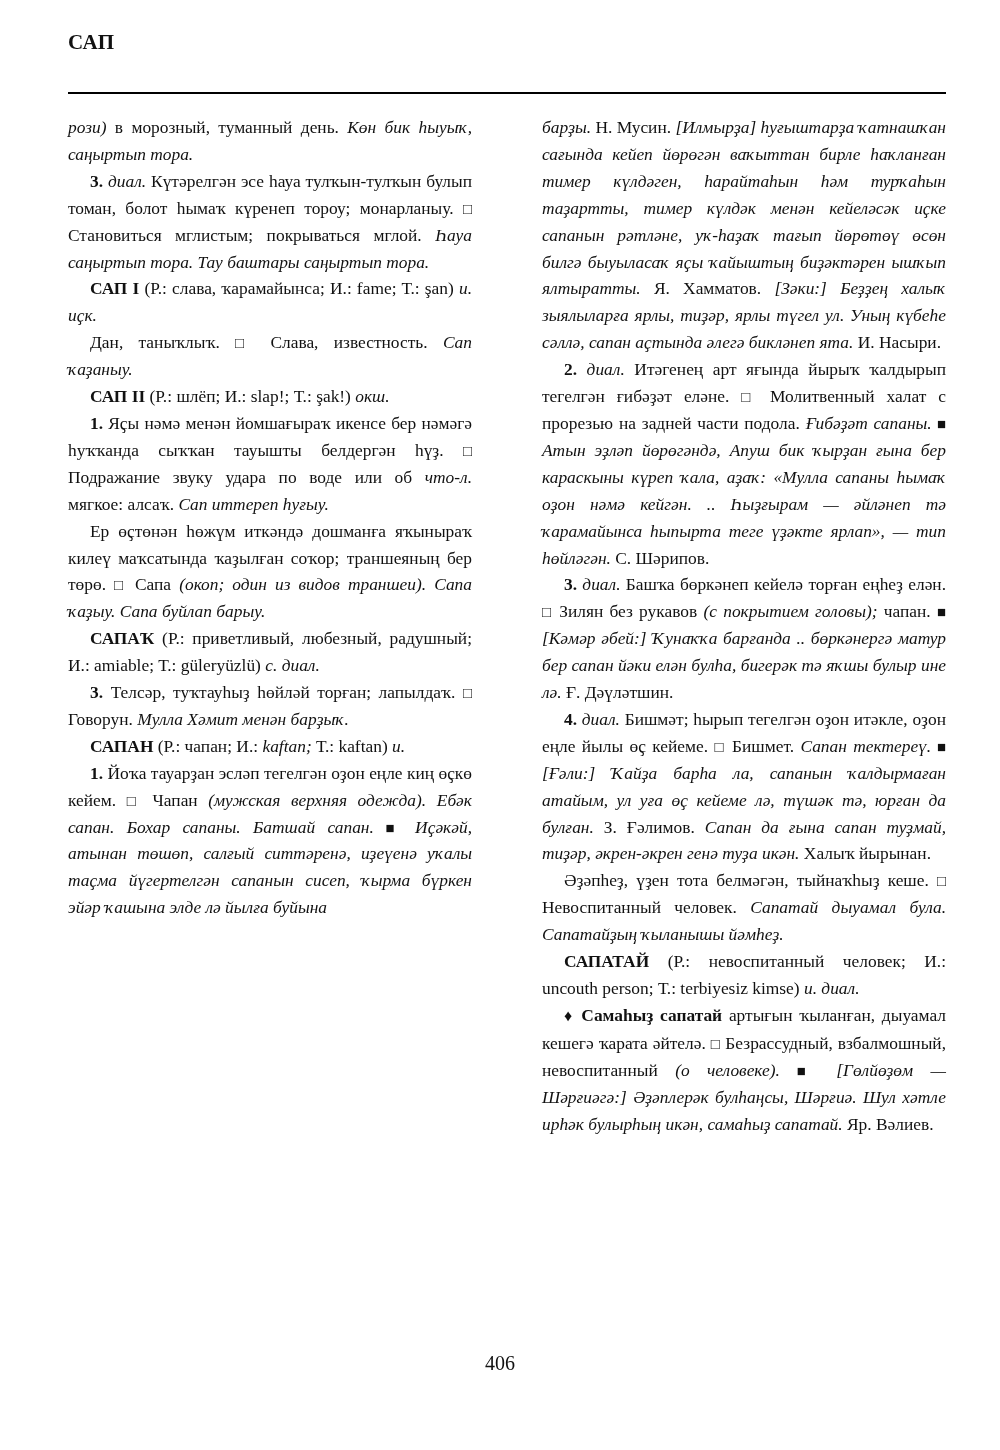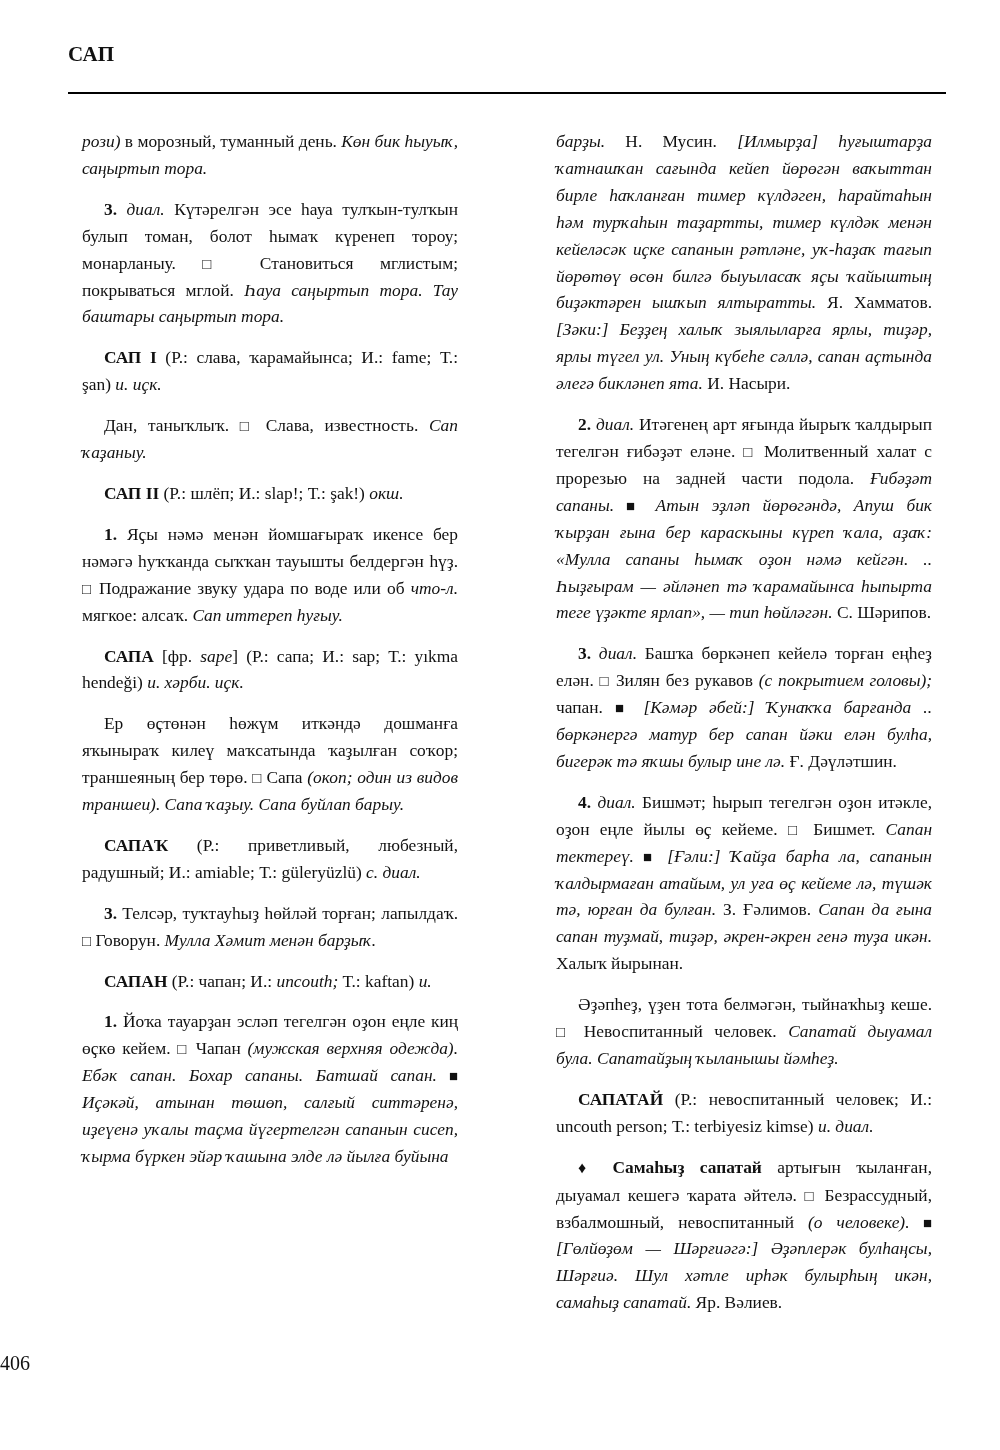--- a/index.html
+++ b/index.html
@@ -18,21 +18,21 @@
   .page {
     position: absolute;
     left: 0; top: 0;
     width: 1000px;
     height: 1450px;
     box-sizing: border-box;
   }
   .running-head {
     position: absolute;
     left: 68px;
-    top: 44px;
+    top: 32px;
     font-size: 21px;
     font-weight: bold;
     letter-spacing: 0.5px;
     line-height: 1;
   }
   .head-rule {
     position: absolute;
     left: 68px;
     top: 92px;
     width: 878px;
@@ -50,21 +50,21 @@
   }
   .col {
     width: 404px;
     font-size: 17.4px;
     line-height: 26.9px;
     text-align: justify;
     text-justify: inter-word;
     hyphens: manual;
   }
   .col p {
-    margin: 14px;
+    margin: 0;
     text-indent: 22px;
   }
   .col p.noindent {
     text-indent: 0;
   }
   .hw {
     font-weight: bold;
   }
   .it {
     font-style: italic;
@@ -81,46 +81,45 @@
   }
   .diamond {
     font-style: normal;
     font-size: 16px;
   }
   .folio {
     position: absolute;
     left: 0;
     top: 1352px;
     width: 1000px;
-    text-align: left;
+    text-align: center;
     font-size: 20px;
   }
 </style>
 </head>
 <body>
 
 <div class="page">
 
   <div class="running-head">САП</div>
 
   <div class="head-rule"></div>
 
   <div class="columns">
     <div class="col" id="col-left">
         <p class="noindent"><span class="it">рози)</span><span> в морозный, туманный день. </span><span class="it">Көн бик һыуыҡ, саңыртып тора.</span></p>
         <p><span class="hw">3.</span><span class="it"> диал.</span><span> Күтәрелгән эсе һауа тулҡын-тулҡын булып томан, болот һымаҡ күренеп тороу; монарланыу. </span><span class="sq-open">□</span><span> Становиться мглистым; покрываться мглой. </span><span class="it">Һауа саңыртып тора. Тау баштары саңыртып тора.</span></p>
         <p><span class="hw">САП I</span><span> (Р.: слава, ҡарамайынса; И.: fame; Т.: şan) </span><span class="it">и. иҫк.</span></p>
         <p><span>Дан, таныҡлыҡ. </span><span class="sq-open">□</span><span> Слава, известность. </span><span class="it">Сап ҡаҙаныу.</span></p>
         <p><span class="hw">САП II</span><span> (Р.: шлёп; И.: slap!; Т.: şak!) </span><span class="it">окш.</span></p>
         <p><span class="hw">1.</span><span> Яҫы нәмә менән йомшағыраҡ икенсе бер нәмәгә һуҡҡанда сыҡҡан тауышты белдергән һүҙ. </span><span class="sq-open">□</span><span> Подражание звуку удара по воде или об </span><span class="it">что-л.</span><span> мягкое: алсаҡ. </span><span class="it">Сап иттереп һуғыу.</span></p>
-        <p><span class="hw">САПА</span><span> [фр. </span><span class="it">sape</span><span>] (Р.: сапа; И.: sap; Т.: yıkma hendeği) </span><span class="it">и. хәрби. иҫк.</span></p>
         <p><span>Ер өҫтөнән һөжүм иткәндә дошманға яҡыныраҡ килеү маҡсатында ҡаҙылған соҡор; траншеяның бер төрө. </span><span class="sq-open">□</span><span> Сапа </span><span class="it">(окоп; один из видов траншеи). Сапа ҡаҙыу. Сапа буйлап барыу.</span></p>
         <p><span class="hw">САПАҠ</span><span> (Р.: приветливый, любезный, радушный; И.: amiable; Т.: güleryüzlü) </span><span class="it">с. диал.</span></p>
         <p><span class="hw">3.</span><span> Телсәр, туҡтауһыҙ һөйләй торған; лапылдаҡ. </span><span class="sq-open">□</span><span> Говорун. </span><span class="it">Мулла Хәмит менән барҙыҡ.</span></p>
-        <p><span class="hw">САПАН</span><span> (Р.: чапан; И.: </span><span class="it">uncouth;</span><span> Т.: kaftan) </span><span class="it">и.</span></p>
+        <p><span class="hw">САПАН</span><span> (Р.: чапан; И.: </span><span class="it">kaftan;</span><span> Т.: kaftan) </span><span class="it">и.</span></p>
         <p><span class="hw">1.</span><span> Йоҡа тауарҙан эсләп тегелгән оҙон еңле киң өҫкө кейем. </span><span class="sq-open">□</span><span> Чапан </span><span class="it">(мужская верхняя одежда). Ебәк сапан. Бохар сапаны. Батшай сапан.</span><span class="sq-filled"> ■</span><span class="it"> Иҫәкәй, атынан төшөп, салғый ситтәренә, иҙеүенә уҡалы таҫма йүгертелгән сапанын сисеп, ҡырма бүркен эйәр ҡашына элде лә йылға буйына</span></p>
       </div>
     <div class="col" id="col-right">
         <p class="noindent"><span class="it">барҙы.</span><span> Н. Мусин. </span><span class="it">[Илмырҙа] һуғыштарҙа ҡатнашҡан сағында кейеп йөрөгән ваҡыттан бирле һаҡланған тимер күлдәген, һарайтаһын һәм турҡаһын таҙартты, тимер күлдәк менән кейеләсәк иҫке сапанын рәтләне, уҡ-һаҙаҡ тағып йөрөтөү өсөн билгә быуыласаҡ яҫы ҡайыштың биҙәктәрен ышҡып ялтыратты.</span><span> Я. Хамматов. </span><span class="it">[Зәки:] Беҙҙең халыҡ зыялыларға ярлы, тиҙәр, ярлы түгел ул. Уның күбеһе сәллә, сапан аҫтында әлегә бикләнеп ята.</span><span> И. Насыри.</span></p>
         <p><span class="hw">2.</span><span class="it"> диал.</span><span> Итәгенең арт яғында йырыҡ ҡалдырып тегелгән ғибәҙәт еләне. </span><span class="sq-open">□</span><span> Молитвенный халат с прорезью на задней части подола. </span><span class="it">Ғибәҙәт сапаны.</span><span class="sq-filled"> ■</span><span class="it"> Атын эҙләп йөрөгәндә, Апуш бик ҡырҙан ғына бер караскыны күреп ҡала, аҙаҡ: «Мулла сапаны һымаҡ оҙон нәмә кейгән. .. Һыҙғырам — әйләнеп тә ҡарамайынса һыпырта теге үҙәкте ярлап», — тип һөйләгән.</span><span> С. Шәрипов.</span></p>
         <p><span class="hw">3.</span><span class="it"> диал.</span><span> Башҡа бөркәнеп кейелә торған еңһеҙ елән. </span><span class="sq-open">□</span><span> Зилян без рукавов </span><span class="it">(с покрытием головы);</span><span> чапан. </span><span class="sq-filled">■</span><span class="it"> [Кәмәр әбей:] Ҡунаҡҡа барғанда .. бөркәнергә матур бер сапан йәки елән булһа, бигерәк тә яҡшы булыр ине лә.</span><span> Ғ. Дәүләтшин.</span></p>
         <p><span class="hw">4.</span><span class="it"> диал.</span><span> Бишмәт; һырып тегелгән оҙон итәкле, оҙон еңле йылы өҫ кейеме. </span><span class="sq-open">□</span><span> Бишмет. </span><span class="it">Сапан тектереү.</span><span class="sq-filled"> ■</span><span class="it"> [Ғәли:] Ҡайҙа барһа ла, сапанын ҡалдырмаған атайым, ул уға өҫ кейеме лә, түшәк тә, юрған да булған.</span><span> З. Ғәлимов. </span><span class="it">Сапан да ғына сапан туҙмай, тиҙәр, әкрен-әкрен генә туҙа икән.</span><span> Халыҡ йырынан.</span></p>
         <p><span>Әҙәпһеҙ, үҙен тота белмәгән, тыйнаҡһыҙ кеше. </span><span class="sq-open">□</span><span> Невоспитанный человек. </span><span class="it">Сапатай дыуамал була. Сапатайҙың ҡыланышы йәмһеҙ.</span></p>
         <p><span class="hw">САПАТАЙ</span><span> (Р.: невоспитанный человек; И.: uncouth person; Т.: terbiyesiz kimse) </span><span class="it">и. диал.</span></p>
         <p><span class="diamond">♦</span><span class="hw"> Самаһыҙ сапатай</span><span> артығын ҡыланған, дыуамал кешегә ҡарата әйтелә. </span><span class="sq-open">□</span><span> Безрассудный, взбалмошный, невоспитанный </span><span class="it">(о человеке).</span><span class="sq-filled"> ■</span><span class="it"> [Гөлйөҙөм — Шәрғиәгә:] Әҙәплерәк булһаңсы, Шәрғиә. Шул хәтле ирһәк булырһың икән, самаһыҙ сапатай.</span><span> Яр. Вәлиев.</span></p>

